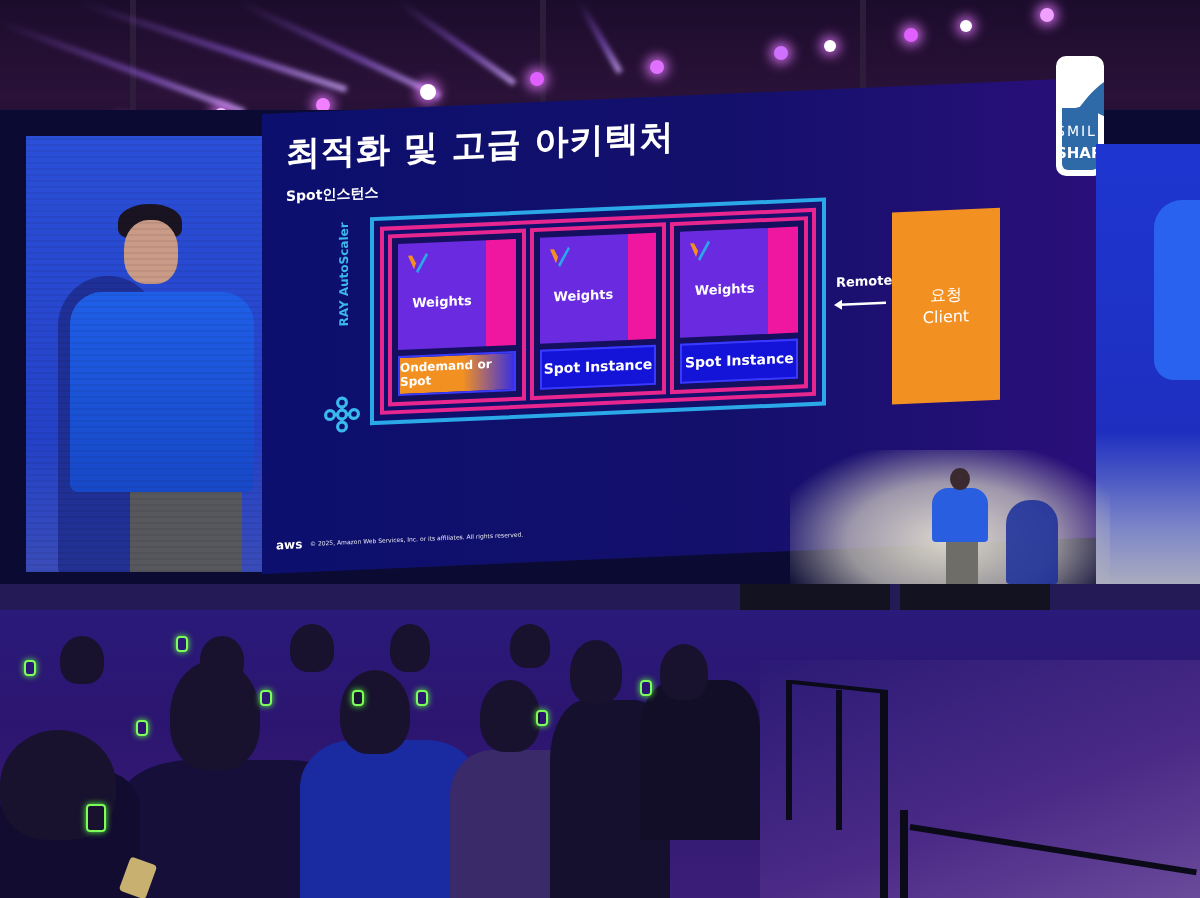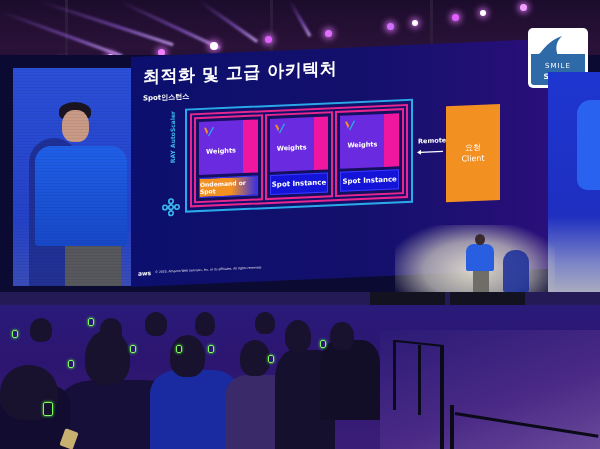--- a/index.html
+++ b/index.html
@@ -60,21 +60,21 @@
   .monitor{position:absolute;top:292px;height:16px;background:#121220;}
   
   .floor{position:absolute;left:0;top:305px;width:600px;height:144px;
     background:linear-gradient(180deg,#2a1a7a 0%,#2c1570 40%,#3b1e78 100%);}
   .floor-right{position:absolute;left:380px;top:330px;width:220px;height:119px;
     background:linear-gradient(160deg,#2b1b76 0%,#4a2a86 60%,#6a4a9a 100%);}
   .head{position:absolute;border-radius:50% 50% 40% 40%;background:#18122e;}
   .body-shape{position:absolute;border-radius:30% 30% 0 0;}
   .headset{position:absolute;width:4px;height:6px;border:1px solid #7dff5a;border-radius:2px;box-shadow:0 0 3px #5aff3a;}
   .rail{position:absolute;background:#0a0a18;}
-  .logo-badge{position:absolute;left:528px;top:28px;width:24px;height:60px;background:#fff;border-radius:5px;overflow:hidden;padding-left:36px;}
+  .logo-badge{position:absolute;left:528px;top:28px;width:24px;height:60px;background:#fff;border-radius:5px;overflow:hidden;}
   .logo-badge .blue{position:absolute;left:3px;right:3px;top:26px;bottom:3px;background:#2f6aa8;border-radius:0 0 3px 3px;}
   .logo-text1{position:absolute;left:0;right:0;top:34px;text-align:center;color:#fff;font-size:7px;letter-spacing:1px;}
   .logo-text2{position:absolute;left:0;right:0;top:44px;text-align:center;color:#fff;font-size:7.5px;font-weight:bold;}
 </style>
 </head>
 <body>
 
 <div class="scene">
 
   <div class="ceiling">

